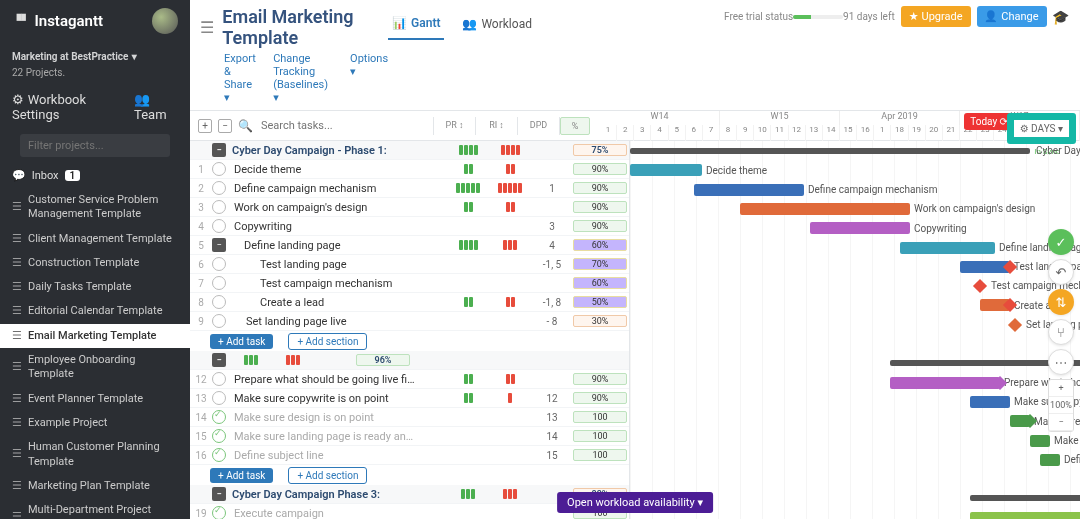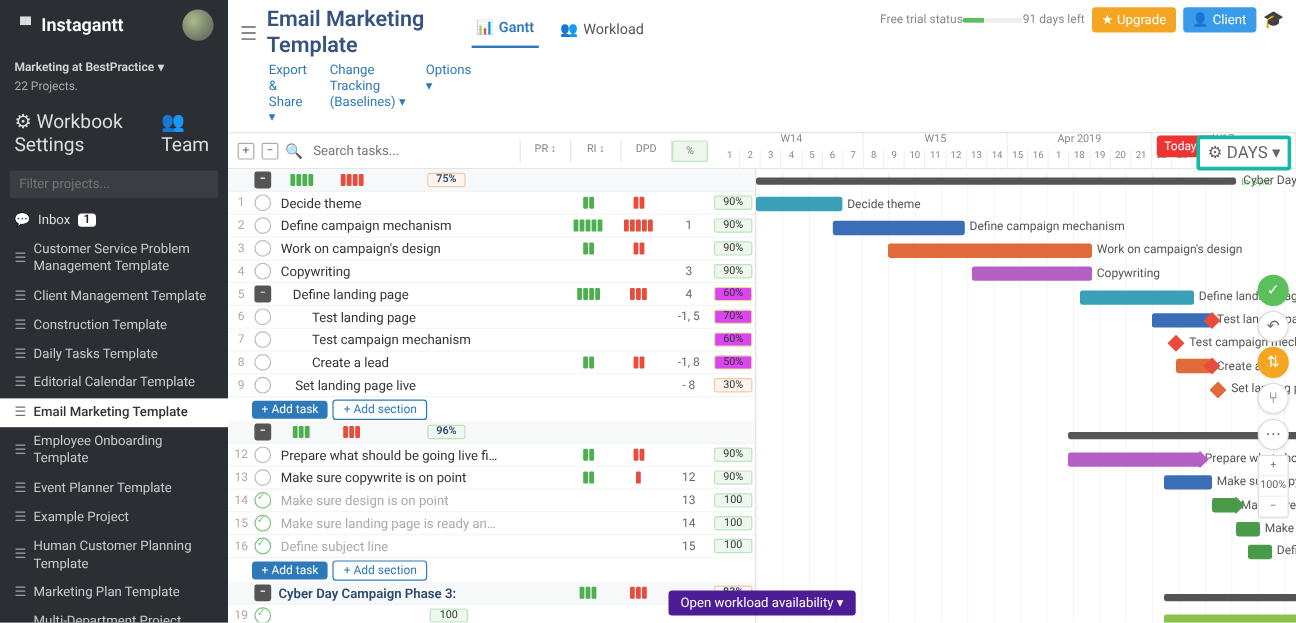--- a/index.html
+++ b/index.html
@@ -5,23 +5,23 @@
 *{box-sizing:border-box;margin:0;padding:0;font-family:-apple-system,BlinkMacSystemFont,"Segoe UI",Roboto,sans-serif}
 body{width:1080px;height:519px;overflow:hidden;display:flex;background:#fff;font-size:12px;color:#333}
 
 .sidebar{width:190px;background:#2b2e33;color:#ddd;display:flex;flex-direction:column;flex-shrink:0}
 .brand{display:flex;align-items:center;padding:8px 12px;justify-content:space-between}
 .brand-name{font-weight:600;font-size:15px;color:#fff}
 .avatar{width:26px;height:26px;border-radius:50%;background:radial-gradient(circle at 35% 35%,#ab8,#555)}
 .ws{padding:6px 12px 4px;font-weight:600;font-size:13px;color:#fff}
 .ws span{opacity:.8;font-size:10px}
 .ws-sub{font-size:10px;color:#aaa;padding:0 12px 8px}
-.sb-row{display:flex;gap:18px;padding:6px 12px;font-size:16px;color:#ddd}
+.sb-row{display:flex;gap:18px;padding:6px 12px;font-size:13px;color:#ddd}
 .sb-row .ic{margin-right:4px}
-.filter{margin:6px 8px}
+.filter{margin:6px 20px}
 .filter input{width:100%;background:#3a3d42;border:none;border-radius:3px;padding:5px 8px;color:#ccc;font-size:11px}
 .inbox{display:flex;align-items:center;gap:6px;padding:6px 12px;font-size:11px;color:#ddd}
 .badge{background:#fff;color:#222;border-radius:3px;padding:0 5px;font-size:10px;font-weight:600}
 .projlist{flex:1;overflow-y:hidden}
 .proj{display:flex;align-items:center;padding:5px 12px;font-size:11px;color:#ccc;gap:6px;line-height:1.3}
 .proj.active{background:#fff;color:#333;font-weight:500}
 .listic{width:10px;flex-shrink:0;opacity:.7}
 
 .main{flex:1;display:flex;flex-direction:column;min-width:0}
 
@@ -51,45 +51,45 @@
 .search{flex:1;border:none;outline:none;font-size:11px;padding:2px}
 .cols{display:flex;border-left:1px solid #e3e6e9}
 .col{width:42px;text-align:center;font-size:9px;color:#888;border-right:1px solid #e3e6e9;padding:2px 0;line-height:12px}
 .col.pct{width:30px}
 .timeline-hdr{flex:1;display:flex;flex-direction:column;position:relative;min-width:0}
 .month-row{display:flex;height:14px;font-size:9px;color:#888}
 .week{flex:1;text-align:center;border-right:1px solid #eee}
 .day-row{display:flex;height:16px;font-size:8px;color:#888}
 .day{flex:1;text-align:center;border-right:1px solid #f2f2f2}
 .today-btn{position:absolute;right:66px;top:2px;background:#e33;color:#fff;padding:3px 6px;border-radius:3px;font-size:10px;cursor:pointer;z-index:2}
-.days-btn{position:absolute;right:4px;top:2px;border:3px solid #14b8a6;color:#666;padding:3px 6px;border-radius:3px;font-size:14px;cursor:pointer;z-index:2;background:#fff}
+.days-btn{position:absolute;right:4px;top:2px;border:7px solid #14b8a6;color:#666;padding:3px 6px;border-radius:3px;font-size:10px;cursor:pointer;z-index:2;background:#fff}
 
 .body{flex:1;display:flex;min-height:0;position:relative}
 .grid{width:440px;flex-shrink:0;overflow-y:hidden;border-right:1px solid #e3e6e9}
 .row{display:flex;align-items:center;height:19px;border-bottom:1px solid #f2f4f6;font-size:11px}
 .row.sec{background:#f7f8f9;font-weight:600;color:#2c4a6f}
 .numc{width:22px;text-align:center;color:#aaa;font-size:10px}
 .tgl{width:14px;height:14px;background:#555;color:#fff;border-radius:2px;display:flex;align-items:center;justify-content:center;font-size:9px;margin-right:4px}
 .chk{width:14px;height:14px;border:1.5px solid #bbb;border-radius:50%;margin-right:6px;position:relative}
 .chk.done{border-color:#7bc67b}
 .chk.done::after{content:"✓";position:absolute;left:1px;top:-2px;font-size:9px;color:#7bc67b}
 .taskname{flex:1;padding-left:2px;white-space:nowrap;overflow:hidden;text-overflow:ellipsis}
 .taskname.faded{color:#aaa}
 .indent1{padding-left:14px}
 .indent2{padding-left:28px}
 .prc{width:42px;display:flex;justify-content:center;gap:1px}
 .ric{width:42px;display:flex;justify-content:center;gap:1px}
 .dpd{width:42px;text-align:center;font-size:10px;color:#666}
-.pct{width:32px;text-align:center;font-size:9px;background:#eef7ee;border:1px solid #bde2bd;border-radius:2px;margin-right:2px}
+.pct{width:54px;text-align:center;font-size:9px;background:#eef7ee;border:1px solid #bde2bd;border-radius:2px;margin-right:2px}
 .pct.low{background:#fef5ee;border-color:#f0c9a8}
-.pct.mid{background:#d946ef;border-color:#e8dda0}
+.pct.mid{background:#c4b5fd;border-color:#e8dda0}
 .dot{width:4px;height:10px;border-radius:1px}
 .g{background:#4caf50}
 .r{background:#e74c3c}
-.addrow{display:flex;gap:4px;padding:3px 20px;height:20px;align-items:center}
+.addrow{display:flex;gap:15px;padding:3px 20px;height:20px;align-items:center}
 .addbtn{background:#2e79b9;color:#fff;border-radius:3px;padding:2px 8px;font-size:10px;cursor:pointer}
 .addbtn.outline{background:#fff;color:#2e79b9;border:1px solid #2e79b9}
 
 .gantt{flex:1;position:relative;overflow:hidden;min-width:0}
 .gcol{position:absolute;top:0;bottom:0;border-right:1px solid #f5f5f5}
 .gbar{position:absolute;height:12px;border-radius:2px;display:flex;align-items:center}
 .gbar.sec{height:6px;background:#555}
 .gbar .cap{position:absolute;left:100%;margin-left:4px;white-space:nowrap;font-size:10px;color:#555}
 .seclbl{position:absolute;font-size:10px;color:#555;white-space:nowrap}
 .milestone{position:absolute;width:10px;height:10px;transform:rotate(45deg)}
@@ -211,21 +211,21 @@
               <i></i>
             </div>
           <span>91 days left</span>
         </div>
         <div class="btn up">
             <span>★</span>
             <span>Upgrade</span>
           </div>
         <div class="btn inv">
             <span>👤</span>
-            <span>Client</span>
+            <span>Change</span>
           </div>
         <span class="grad">🎓</span>
       </div>
     </div>
   </div>
 
   <div class="tool">
     <div class="tool-left">
       <div class="sq">+</div>
       <div class="sq">−</div>
@@ -278,20 +278,21 @@
           <div class="day">28</div>
         </div>
     </div>
   </div>
 
   <div class="body">
     <div class="grid" id="grid">
         <div class="row sec">
           <span class="numc"></span>
           <span class="tgl">−</span>
+          <span class="taskname ">Cyber Day Campaign - Phase 1:</span>
           <span class="prc">
             <i class="dot g"></i>
             <i class="dot g"></i>
             <i class="dot g"></i>
             <i class="dot g"></i>
           </span>
           <span class="ric">
             <i class="dot r"></i>
             <i class="dot r"></i>
             <i class="dot r"></i>
@@ -513,20 +514,21 @@
             <i class="dot r"></i>
             <i class="dot r"></i>
             <i class="dot r"></i>
           </span>
           <span class="dpd"></span>
           <span class="pct low">83%</span>
         </div>
         <div class="row">
           <span class="numc">19</span>
           <span class="chk done"></span>
+          <span class="taskname  faded">Execute campaign</span>
           <span class="prc"></span>
           <span class="ric"></span>
           <span class="dpd"></span>
           <span class="pct ">100</span>
         </div>
         <div class="row">
           <span class="numc">20</span>
           <span class="chk done"></span>
           <span class="taskname  faded">Send 1st batch of emails</span>
           <span class="prc"></span>

